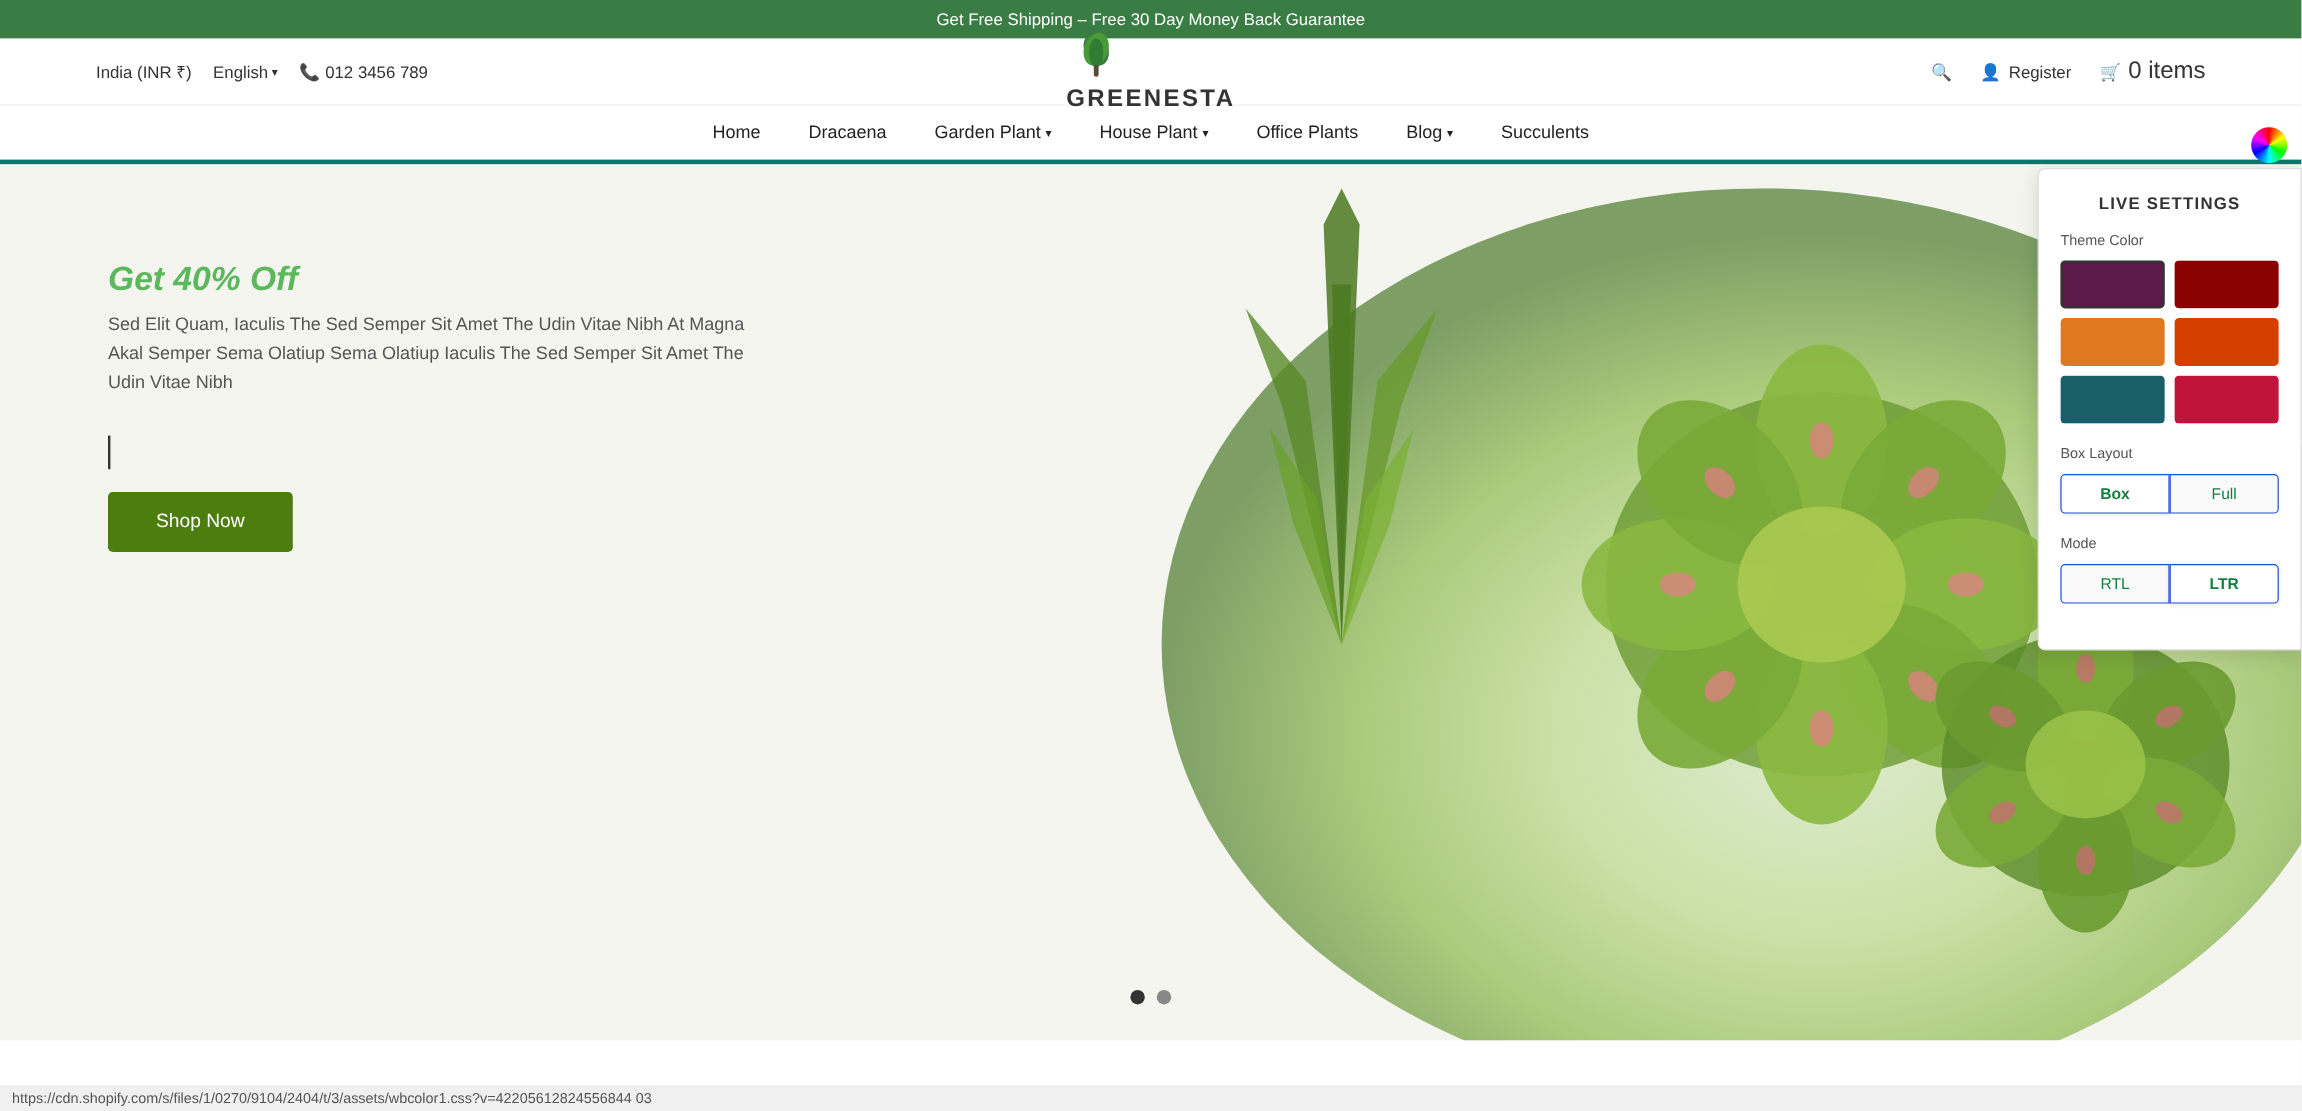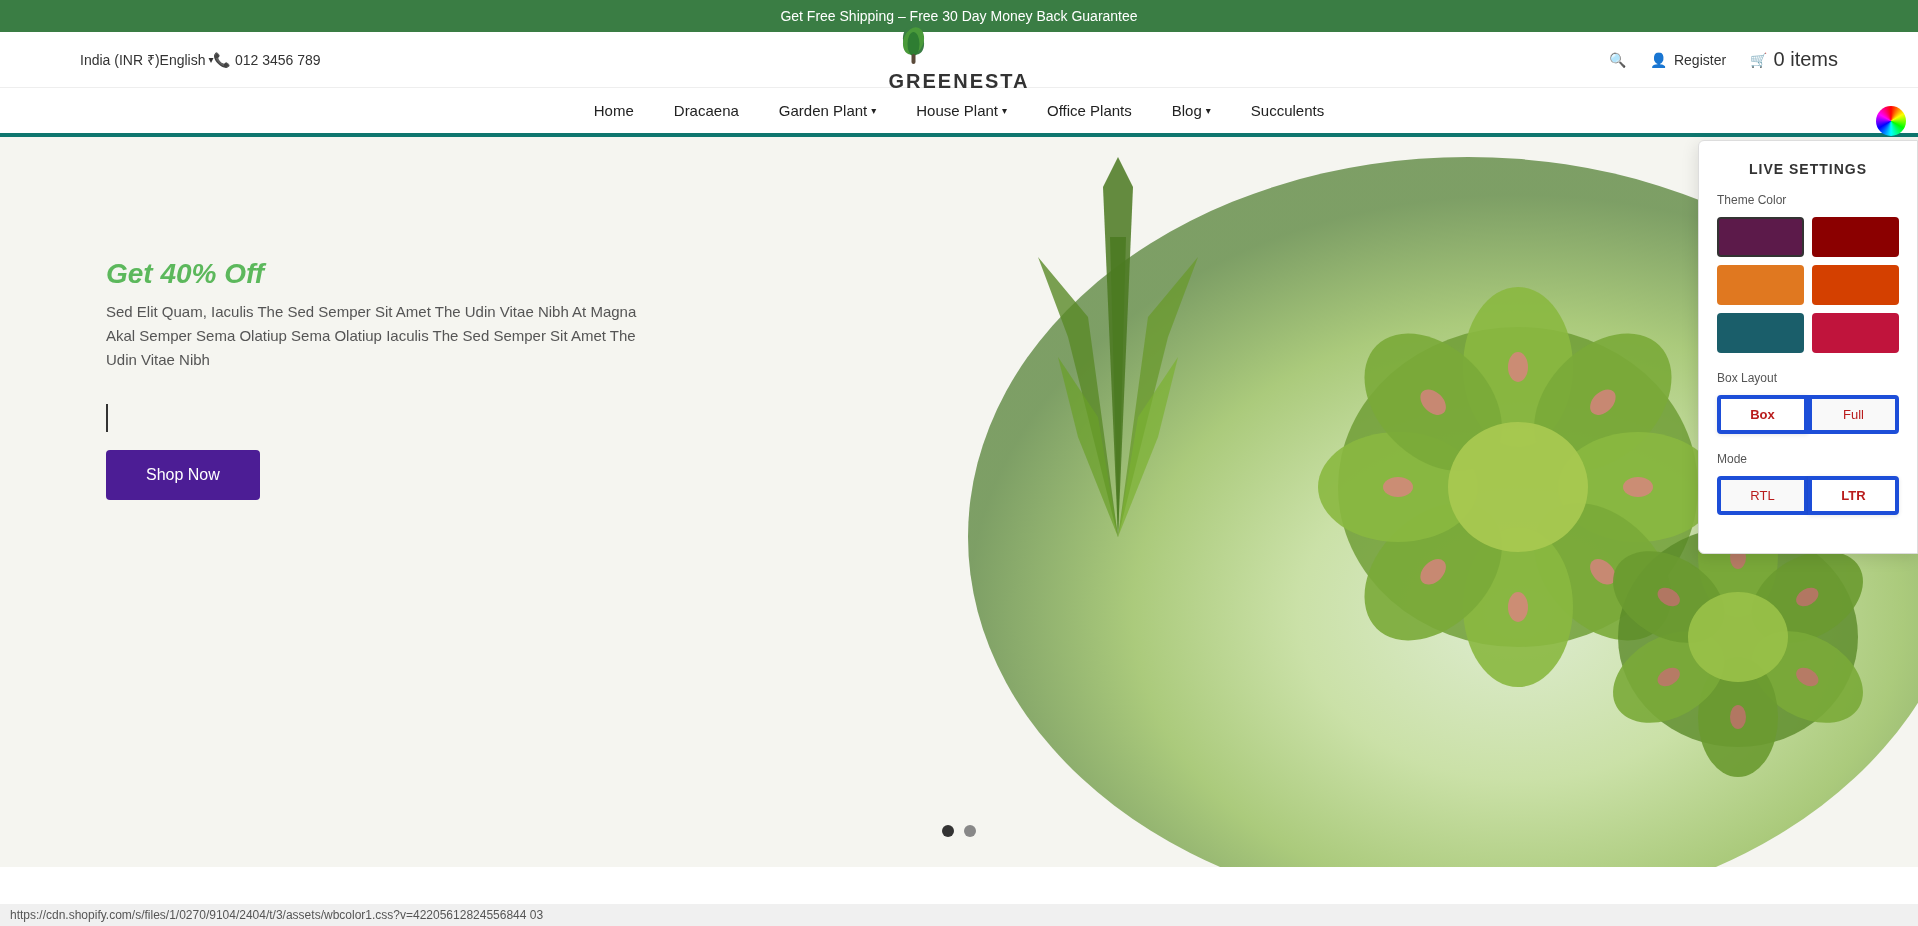--- a/index.html
+++ b/index.html
@@ -18,20 +18,21 @@
     .header {
       display: flex;
       align-items: center;
       justify-content: space-between;
       padding: 16px 80px;
       border-bottom: 1px solid #eee;
     }
     .header-left {
       display: flex;
       align-items: center;
+      gap: 18px;
       font-size: 14px;
       color: #333;
     }
     .header-left select, .header-left .lang {
       font-size: 14px;
       border: none;
       background: transparent;
       cursor: pointer;
       color: #333;
     }
@@ -120,24 +121,23 @@
     .hero {
       position: relative;
       width: 100%;
       height: 730px;
       background: #f5f5f0;
       overflow: hidden;
     }
     .hero-content {
       position: absolute;
       top: 80px;
-      left: 106px;
+      left: 90px;
       z-index: 2;
       max-width: 560px;
-      margin-top: 41px;
     }
     .hero-discount {
       color: #5cb85c;
       font-size: 28px;
       font-style: italic;
       font-weight: bold;
       margin-bottom: 10px;
     }
     .hero-title {
       font-size: 60px;
@@ -153,21 +153,21 @@
       margin-bottom: 32px;
     }
     .cursor-line {
       width: 2px;
       height: 28px;
       background: #333;
       display: inline-block;
       margin-bottom: 14px;
     }
     .shop-now-btn {
-      background: #4c1d95;
+      background: #4d7c0f;
       color: #fff;
       border: none;
       padding: 16px 40px;
       font-size: 16px;
       border-radius: 4px;
       cursor: pointer;
       font-weight: 500;
       display: block;
     }
 
@@ -297,24 +297,24 @@
     .color-swatch.active { border-color: #333; }
     .layout-row, .mode-row {
       display: flex;
       gap: 0;
       margin-bottom: 18px;
     }
     .layout-btn, .mode-btn {
       flex: 1;
       padding: 8px 0;
       font-size: 13px;
-      border: 4px solid #1d4ed8;
+      border: 1px solid #1d4ed8;
       background: #f9f9f9;
       cursor: pointer;
-      color: #b91c1c;
+      color: #15803d;
     }
     .layout-btn:first-child, .mode-btn:first-child { border-radius: 4px 0 0 4px; }
     .layout-btn:last-child, .mode-btn:last-child { border-radius: 0 4px 4px 0; }
     .layout-btn.active, .mode-btn.active {
       background: #fff;
       font-weight: bold;
       box-shadow: 0 1px 4px rgba(0,0,0,0.1);
     }
 
     

